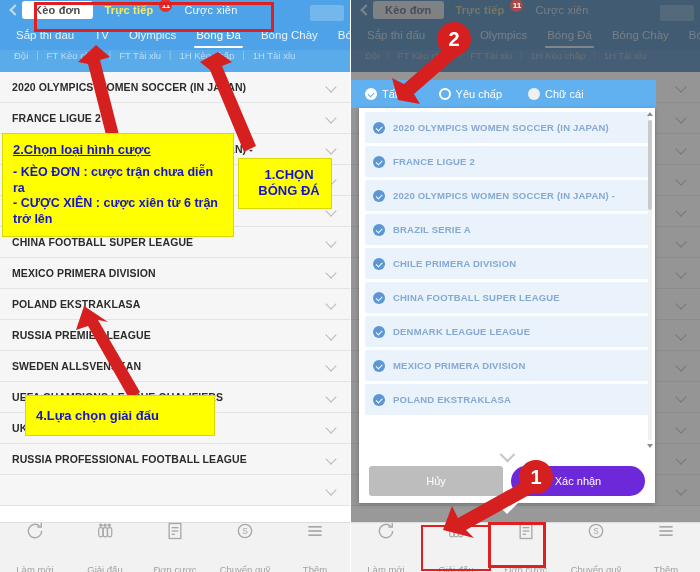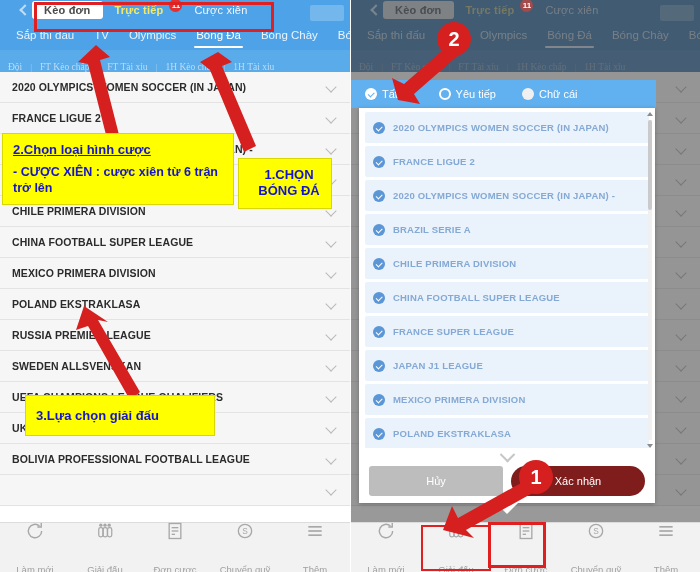--- a/index.html
+++ b/index.html
@@ -9,21 +9,21 @@
     overflow: hidden; background: #ffffff;
   }
   .screen { position: relative; width: 700px; height: 572px; display: flex; }
 
   .panel { position: relative; width: 350px; height: 572px; overflow: hidden;
            background: #ffffff; }
   .panel.right { border-left: 1px solid #ffffff; }
 
   
   .hdr { position: relative; height: 20px; background: #4ea3e8; display: flex;
-         align-items: center; padding: 0 16px; }
+         align-items: center; padding: 0 6px; }
   .panel.right .hdr { background: #477fae; }
   .back-chev { width: 14px; height: 14px; flex: 0 0 14px; position: relative; opacity: .75; }
   .back-chev::before { content: ""; position: absolute; left: 5px; top: 3px;
         width: 6px; height: 6px; border-left: 2px solid #e8f1fa; border-bottom: 2px solid #e8f1fa;
         transform: rotate(45deg); }
   .seg { display: flex; align-items: center; gap: 0px; margin-left: 2px; }
   .seg-btn { font-size: 11px; font-weight: bold; color: #ffffff; padding: 3px 12px;
              border-radius: 3px; white-space: nowrap; letter-spacing: .2px; }
   .seg-btn.active { background: #ffffff; color: #4a4a4a; }
   .panel.right .seg-btn.active { background: #c9cfd6; color: #55606b; }
@@ -45,22 +45,22 @@
   .panel.right .tabs { background: #477fae; }
   .tab { font-size: 11.5px; color: #eaf4fd; white-space: nowrap; padding: 0 10px;
          position: relative; height: 30px; display: flex; align-items: center; }
   .panel.right .tab { color: #b9c8d6; }
   .tab.active { color: #ffffff; font-weight: normal; }
   .tab.active::after { content: ""; position: absolute; left: 8px; right: 8px;
         bottom: 2px; height: 2.5px; background: #ffffff; border-radius: 2px; }
   .panel.right .tab.active::after { background: #cdd8e3; }
 
   
-  .subtabs { height: 22px; background: #59abea; display: flex; align-items: flex-end;
-             padding: 0 0; overflow: hidden; font-family: Liberation Serif, serif; }
+  .subtabs { height: 22px; background: #59abea; display: flex; align-items: flex-start;
+             padding: 0 6px; overflow: hidden; }
   .panel.right .subtabs { background: #5085b4; }
   .subtab { font-size: 9.5px; color: #bdddf6; white-space: nowrap; padding: 0 8px; }
   .panel.right .subtab { color: #8fa7bd; }
   .sep { color: #9ccdf0; font-size: 9px; }
   .panel.right .sep { color: #7b93a9; }
 
   
   .list { position: relative; background: #f6f6f6; }
   .row { height: 31px; display: flex; align-items: center; justify-content: space-between;
          padding: 0 12px; border-bottom: 1px solid #e3e3e3; background: #f6f6f6; }
@@ -120,21 +120,21 @@
   .mscroll .ar.up { top: 0; border-bottom: 4px solid #8c8c8c; }
   .mscroll .ar.dn { bottom: 0; border-top: 4px solid #8c8c8c; }
   .modal-chev { height: 18px; display: flex; align-items: center; justify-content: center; }
   .modal-chev::before { content: ""; width: 9px; height: 9px;
             border-right: 2px solid #c6c6c6; border-bottom: 2px solid #c6c6c6;
             transform: rotate(45deg) translate(-2px,-2px); }
   .modal-btns { display: flex; gap: 8px; padding: 0 10px 10px 10px; }
   .mbtn { flex: 1; height: 30px; border-radius: 3px; display: flex; align-items: center;
           justify-content: center; font-size: 11px; color: #ffffff; }
   .mbtn.cancel { background: #bdbdbd; }
-  .mbtn.ok { background: #7f1d1d; border-radius: 15px; }
+  .mbtn.ok { background: #6d28d9; border-radius: 15px; }
   .modal-tail { position: absolute; left: 50%; bottom: -11px; transform: translateX(-50%);
           width: 0; height: 0; border-left: 11px solid transparent;
           border-right: 11px solid transparent; border-top: 11px solid #ffffff; }
 
   
   .anno { position: absolute; left: 0; top: 0; width: 700px; height: 572px;
           pointer-events: none; z-index: 40; }
   .callout { position: absolute; background: #ffff00; border: 1px solid #d8d800;
              color: #1414c8; font-weight: bold; padding: 8px 10px; }
   .callout .title { text-decoration: underline; font-size: 13px; margin-bottom: 8px;
@@ -227,21 +227,21 @@
         </div>
       <div class="row">
         <span class="row-label">UEFA CHAMPIONS LEAGUE QUALIFIERS</span>
         <span class="chev"></span>
         </div>
       <div class="row">
         <span class="row-label">UKRAINE PREMIER LEAGUE</span>
         <span class="chev"></span>
         </div>
       <div class="row">
-        <span class="row-label">BOLIVIA PROFESSIONAL FOOTBALL LEAGUE</span>
+        <span class="row-label">RUSSIA PROFESSIONAL FOOTBALL LEAGUE</span>
         <span class="chev"></span>
         </div>
       <div class="row">
         <span class="row-label"></span>
         <span class="chev"></span>
         </div>
     </div>
 
     <div class="botnav">
       <div class="nav-item">
@@ -394,21 +394,21 @@
 
     <div class="dim"></div>
 
     <div class="filterbar">
       <div class="fopt">
         <span class="radio-on"></span>
         <span>Tất cả</span>
       </div>
       <div class="fopt">
         <span class="radio-ring"></span>
-        <span>Yêu tiếp</span>
+        <span>Yêu chấp</span>
       </div>
       <div class="fopt">
         <span class="radio-solid"></span>
         <span>Chữ cái</span>
       </div>
     </div>
 
     <div class="modal">
       <div class="modal-list">
         <div class="mrow">
@@ -430,25 +430,21 @@
         <div class="mrow">
           <span class="mcheck"></span>
           <span class="mlabel">CHILE PRIMERA DIVISION</span>
           </div>
         <div class="mrow">
           <span class="mcheck"></span>
           <span class="mlabel">CHINA FOOTBALL SUPER LEAGUE</span>
           </div>
         <div class="mrow">
           <span class="mcheck"></span>
-          <span class="mlabel">FRANCE SUPER LEAGUE</span>
-          </div>
-        <div class="mrow">
-          <span class="mcheck"></span>
-          <span class="mlabel">JAPAN J1 LEAGUE</span>
+          <span class="mlabel">DENMARK LEAGUE LEAGUE</span>
           </div>
         <div class="mrow">
           <span class="mcheck"></span>
           <span class="mlabel">MEXICO PRIMERA DIVISION</span>
           </div>
         <div class="mrow">
           <span class="mcheck"></span>
           <span class="mlabel">POLAND EKSTRAKLASA</span>
           </div>
         <div class="mscroll">
@@ -534,24 +530,25 @@
 
     <polygon points="443,530 452,506 458,518 530,478 538,490 466,530 474,538" fill="#d62020"></polygon>
   </svg>
 
   <div class="anno">
     <div class="redbox" style="left:34px;top:2px;width:240px;height:30px;"></div>
     <div class="redbox" style="left:488px;top:522px;width:58px;height:46px;"></div>
 
     <div class="callout" style="left:2px;top:133px;width:232px;">
       <span class="title">2.Chọn loại hình cược</span>
+      <span class="line">- KÈO ĐƠN :  cược trận chưa diễn ra</span>
       <span class="line">- CƯỢC XIÊN : cược xiên từ 6 trận trở lên</span>
     </div>
 
     <div class="callout" style="left:238px;top:158px;width:94px;text-align:center;font-size:13px;line-height:1.25;padding-left:18px;">1.CHỌN BÓNG ĐÁ</div>
 
-    <div class="callout" style="left:25px;top:395px;width:190px;font-size:13px;padding:12px 10px;">3.Lựa chọn giải đấu</div>
+    <div class="callout" style="left:25px;top:395px;width:190px;font-size:13px;padding:12px 10px;">4.Lựa chọn giải đấu</div>
 
     <div class="numbubble" style="left:437px;top:22px;">2</div>
     <div class="numbubble" style="left:519px;top:460px;">1</div>
   </div>
 
 </div>
 
 </body></html>

